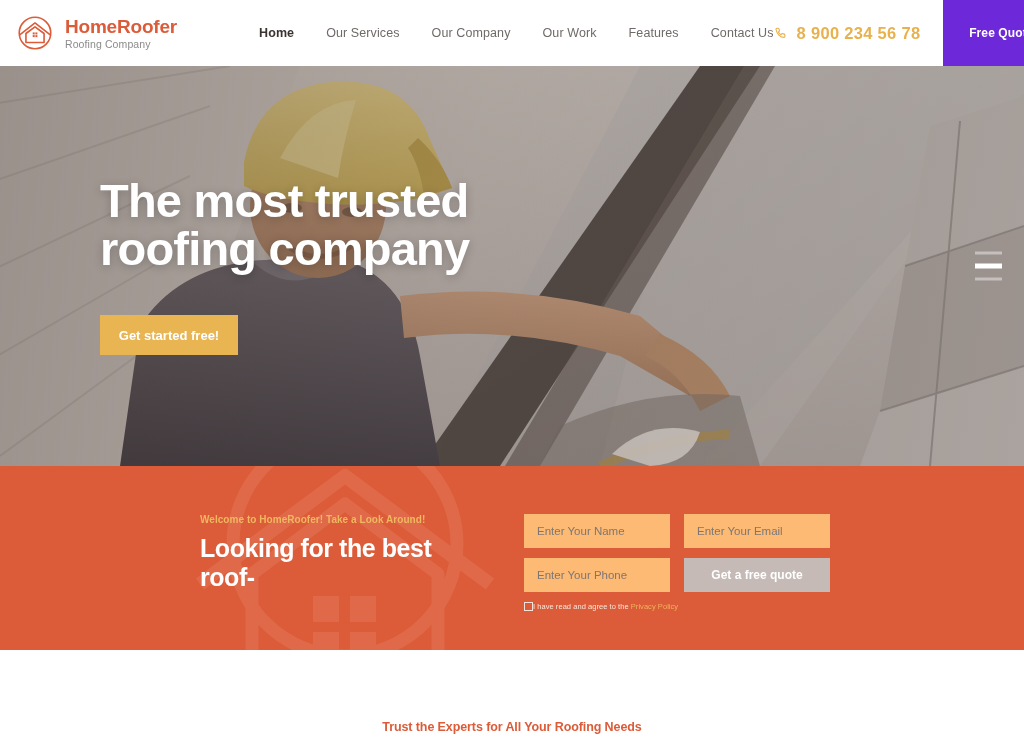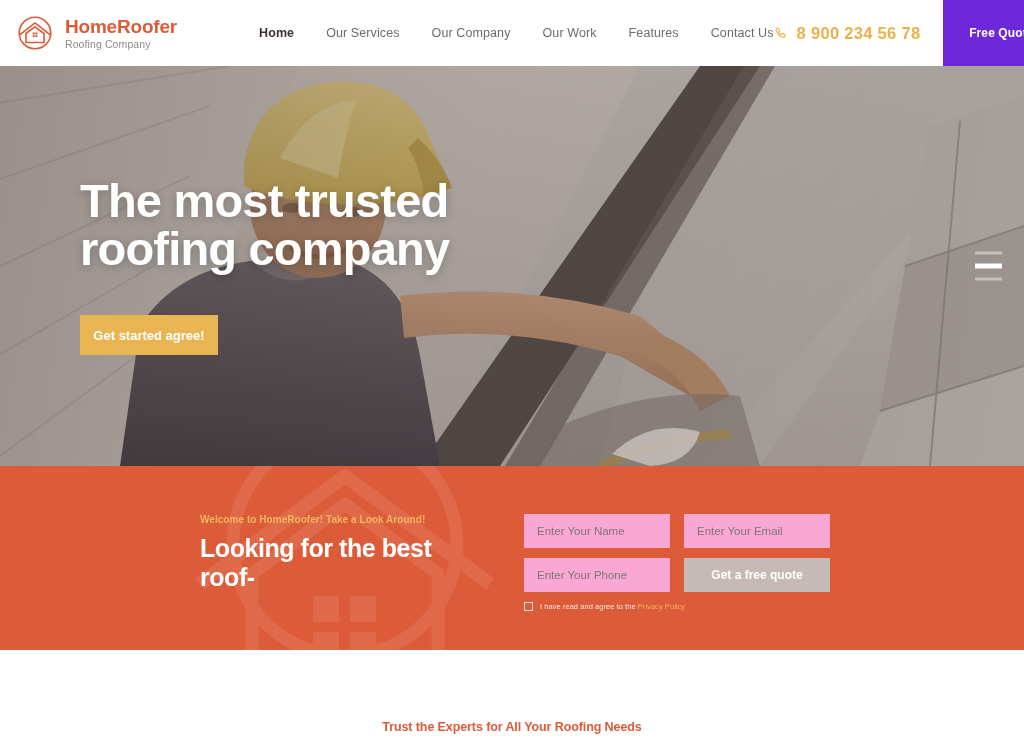--- a/index.html
+++ b/index.html
@@ -59,21 +59,21 @@
     position:relative;height:400px;width:1024px;overflow:hidden;
   }
   .hero-photo{position:absolute;inset:0;}
   .hero-photo svg{display:block;width:100%;height:100%;}
   .hero-tint{
     position:absolute;inset:0;
     background:linear-gradient(100deg,rgba(60,46,40,.42) 0%,rgba(70,55,48,.30) 45%,rgba(60,50,45,.20) 100%);
   }
   .hero-inner{
     position:absolute;left:0;top:0;width:100%;height:100%;
-    padding-left:80px;display:flex;flex-direction:column;justify-content:center;
+    padding-left:100px;display:flex;flex-direction:column;justify-content:center;
   }
   .hero-title{
     color:#ffffff;font-size:47px;font-weight:bold;line-height:1.03;
     letter-spacing:-.8px;max-width:560px;
     text-shadow:0 2px 10px rgba(0,0,0,.22);
   }
   .hero-cta{
     margin-top:42px;width:138px;height:40px;background:#E8B552;
     color:#ffffff;font-size:13px;font-weight:bold;
     display:flex;align-items:center;justify-content:center;cursor:pointer;
@@ -101,30 +101,30 @@
   .band-eyebrow{
     color:#F0B860;font-size:10px;font-weight:bold;letter-spacing:.05px;
   }
   .band-head{
     margin-top:9px;color:#ffffff;font-size:25px;font-weight:bold;
     line-height:1.14;letter-spacing:-.45px;
   }
   .band-form{width:306px;}
   .form-row{display:flex;gap:14px;margin-bottom:10px;}
   .field{
-    width:146px;height:34px;background:#f9a8d4;border:0;
+    width:146px;height:34px;background:#fdba74;border:0;
     font-family:inherit;font-size:11.5px;color:#5a5452;padding:12px 13px;
     outline:none;
   }
   .field::placeholder{color:#7d7673;}
   .submit{
     width:146px;height:34px;background:#C5BAB6;border:0;color:#ffffff;
     font-family:inherit;font-size:12px;font-weight:bold;cursor:pointer;
   }
-  .consent{display:flex;align-items:center;gap:7px;margin-top:9px;}
+  .consent{display:flex;align-items:center;gap:0;margin-top:9px;}
   .checkbox{
     width:9px;height:9px;border:1px solid #F4E3D8;background:transparent;
     flex:0 0 9px;cursor:pointer;
   }
   .consent-text{font-size:7.5px;color:#F7E7DE;letter-spacing:.05px;}
   .consent-link{color:#EFB45E;cursor:pointer;}
 
   
   .below{
     height:95px;background:#ffffff;position:relative;
@@ -260,21 +260,21 @@
       </svg>
     </div>
 
     <div class="hero-tint"></div>
 
     <div class="hero-inner">
       <div class="hero-title">
         <div>The most trusted</div>
         <div>roofing company</div>
       </div>
-      <div class="hero-cta">Get started agree!</div>
+      <div class="hero-cta">Get started free!</div>
     </div>
 
     <div class="slider-dots">
       <span class="dot"></span>
       <span class="dot on"></span>
       <span class="dot"></span>
     </div>
   </div>
 
   <div class="band">

